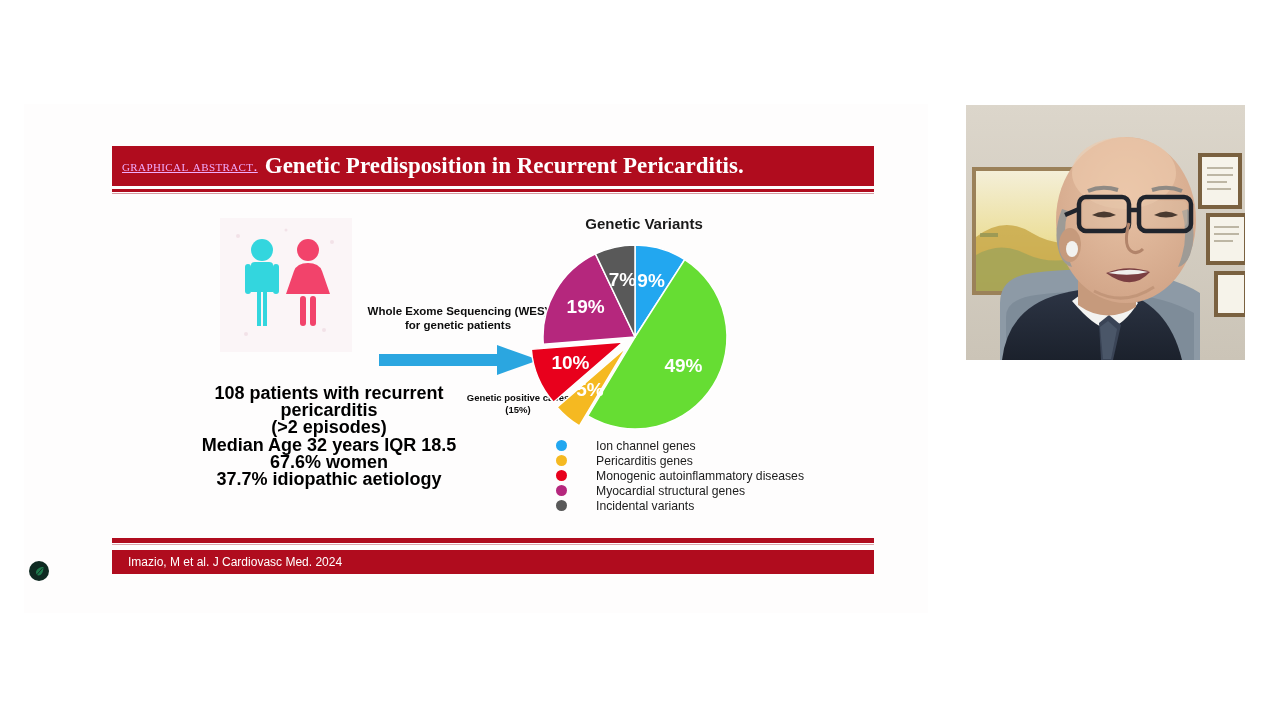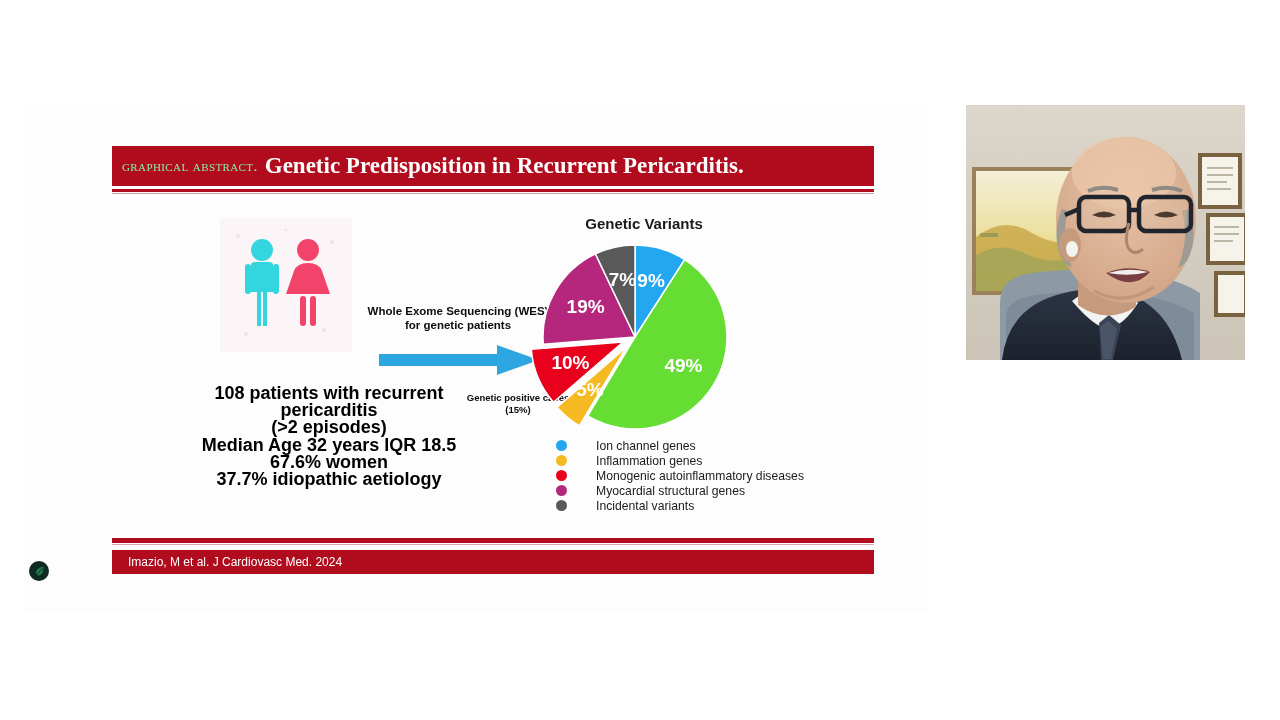--- a/index.html
+++ b/index.html
@@ -40,24 +40,25 @@
     display: flex;
     align-items: center;
     padding-left: 10px;
     box-sizing: border-box;
     overflow: hidden;
   }
   #title-kicker {
     font-family: "Liberation Serif", serif;
     font-size: 15.5px;
     letter-spacing: 0.4px;
-    color: #86efac;
+    color: #f0abfc;
     white-space: nowrap;
     font-variant: small-caps;
     text-transform: lowercase;
+    text-decoration: underline;
   }
   #title-main {
     font-family: "Liberation Serif", serif;
     font-size: 23px;
     color: #ffffff;
     white-space: nowrap;
     margin-left: 7px;
     font-weight: bold;
   }
   #title-rule-a {
@@ -329,21 +330,21 @@
         </svg>
     </div>
 
     <div id="legend">
         <div class="legend-row">
           <span class="legend-dot" style="background: rgb(34, 167, 240);"></span>
           <span class="legend-text">Ion channel genes</span>
         </div>
         <div class="legend-row">
           <span class="legend-dot" style="background: rgb(245, 185, 33);"></span>
-          <span class="legend-text">Inflammation genes</span>
+          <span class="legend-text">Pericarditis genes</span>
         </div>
         <div class="legend-row">
           <span class="legend-dot" style="background: rgb(232, 0, 28);"></span>
           <span class="legend-text">Monogenic autoinflammatory diseases</span>
         </div>
         <div class="legend-row">
           <span class="legend-dot" style="background: rgb(181, 39, 125);"></span>
           <span class="legend-text">Myocardial structural genes</span>
         </div>
         <div class="legend-row">

